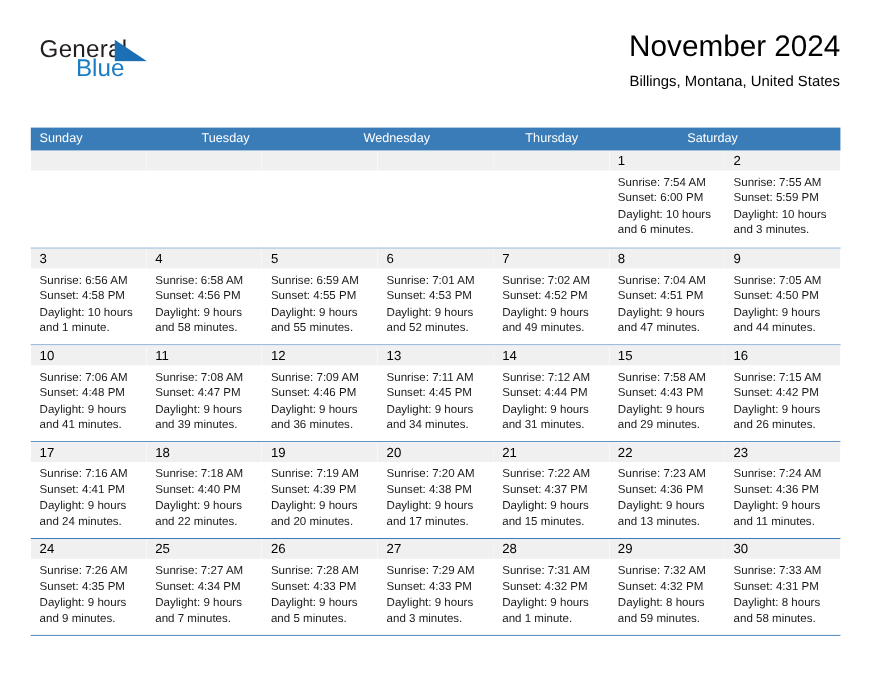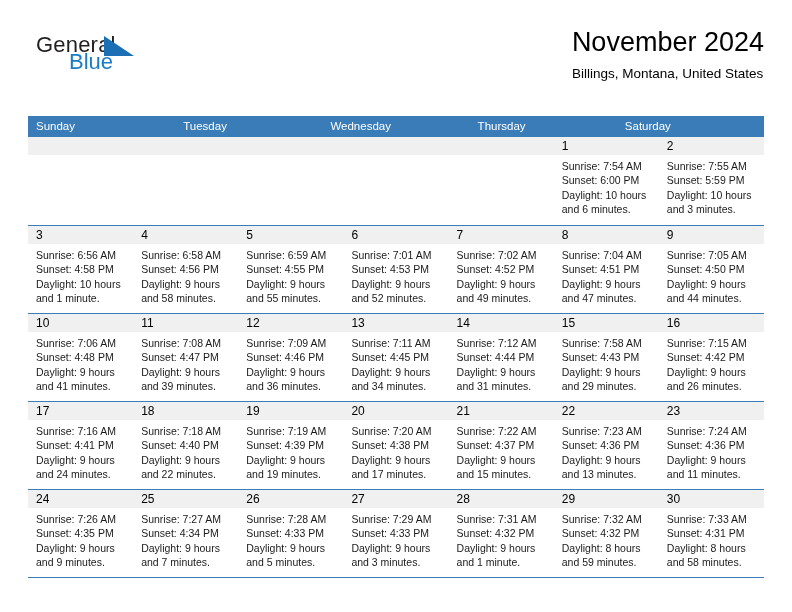--- a/index.html
+++ b/index.html
@@ -61,21 +61,21 @@
     top: 17px;
     font-size: 22px;
     color: #1a7dc4;
     line-height: 26px;
     white-space: nowrap;
   }
   .title-block {
     position: absolute;
     right: 0px;
     top: 0px;
-    text-align: left;
+    text-align: center;
   }
   .cal-title {
     font-size: 27px;
     color: #000000;
     line-height: 32px;
     white-space: nowrap;
   }
   .cal-subtitle {
     margin-top: 7px;
     font-size: 13.5px;
@@ -362,21 +362,21 @@
               <div>Daylight: 9 hours</div>
               <div>and 22 minutes.</div>
             </div>
           </div>
           <div class="daycell">
             <div class="datenum">19</div>
             <div class="info">
               <div>Sunrise: 7:19 AM</div>
               <div>Sunset: 4:39 PM</div>
               <div>Daylight: 9 hours</div>
-              <div>and 19 minutes.</div>
+              <div>and 20 minutes.</div>
             </div>
           </div>
           <div class="daycell">
             <div class="datenum">20</div>
             <div class="info">
               <div>Sunrise: 7:20 AM</div>
               <div>Sunset: 4:38 PM</div>
               <div>Daylight: 9 hours</div>
               <div>and 17 minutes.</div>
             </div>

